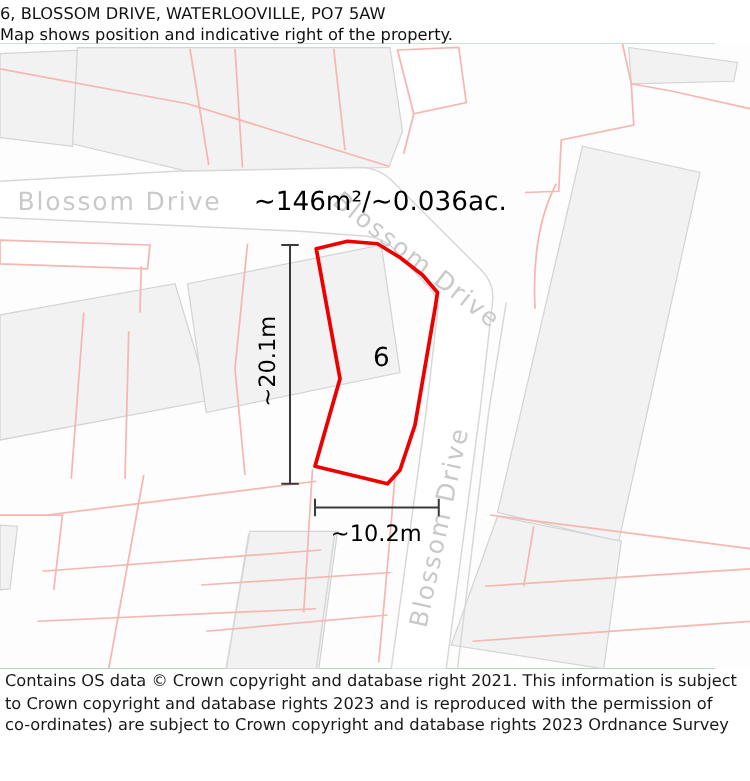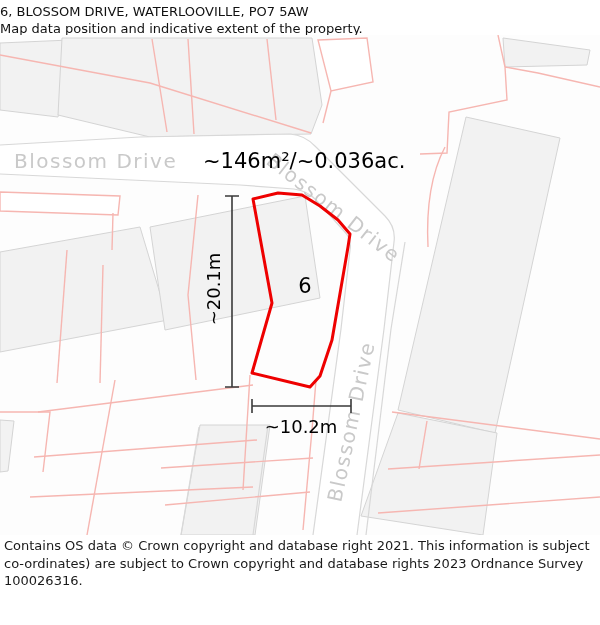--- a/index.html
+++ b/index.html
@@ -18,21 +18,21 @@
   .dim{stroke:#3a3a3a;stroke-width:1.6;fill:none;}
   .roadlabel{fill:#c9c9c9;font-size:20px;letter-spacing:1.5px;}
   .maplabel{fill:#000;font-size:21px;}
   .dimlabel{fill:#000;font-size:18px;}
 </style>
 </head>
 <body>
 
 <div class="header">
   <div class="title">6, BLOSSOM DRIVE, WATERLOOVILLE, PO7 5AW</div>
-  <div class="subtitle">Map data position and indicative extent of the property.</div>
+  <div class="subtitle">Map shows position and indicative right of the property.</div>
 </div>
 
 <div class="map-wrap">
 <svg width="600" height="500" viewBox="0 0 600 500" xmlns="http://www.w3.org/2000/svg">
 
   <rect x="0" y="0" width="600" height="500" fill="#fdfdfd"></rect>
 
   <g>
     <polygon class="bldg" points="0,8 70,5 58,82 0,75"></polygon>
     <polygon class="bldg" points="62,3 312,3 322,70 311,99 150,102 58,80"></polygon>
@@ -99,15 +99,15 @@
   </g>
   <g>
     <path class="dim" d="M252,371 L351,371 M252,364 L252,378 M351,364 L351,378"></path>
     <text class="dimlabel" x="301" y="398" text-anchor="middle">~10.2m</text>
   </g>
 </svg>
 </div>
 
 <div class="footer">
   <div class="fline">Contains OS data © Crown copyright and database right 2021. This information is subject</div>
+  <div class="fline">to Crown copyright and database rights 2023 and is reproduced with the permission of</div>
   <div class="fline">co-ordinates) are subject to Crown copyright and database rights 2023 Ordnance Survey</div>
-  <div class="fline">100026316.</div>
 </div>
 
 </body></html>

